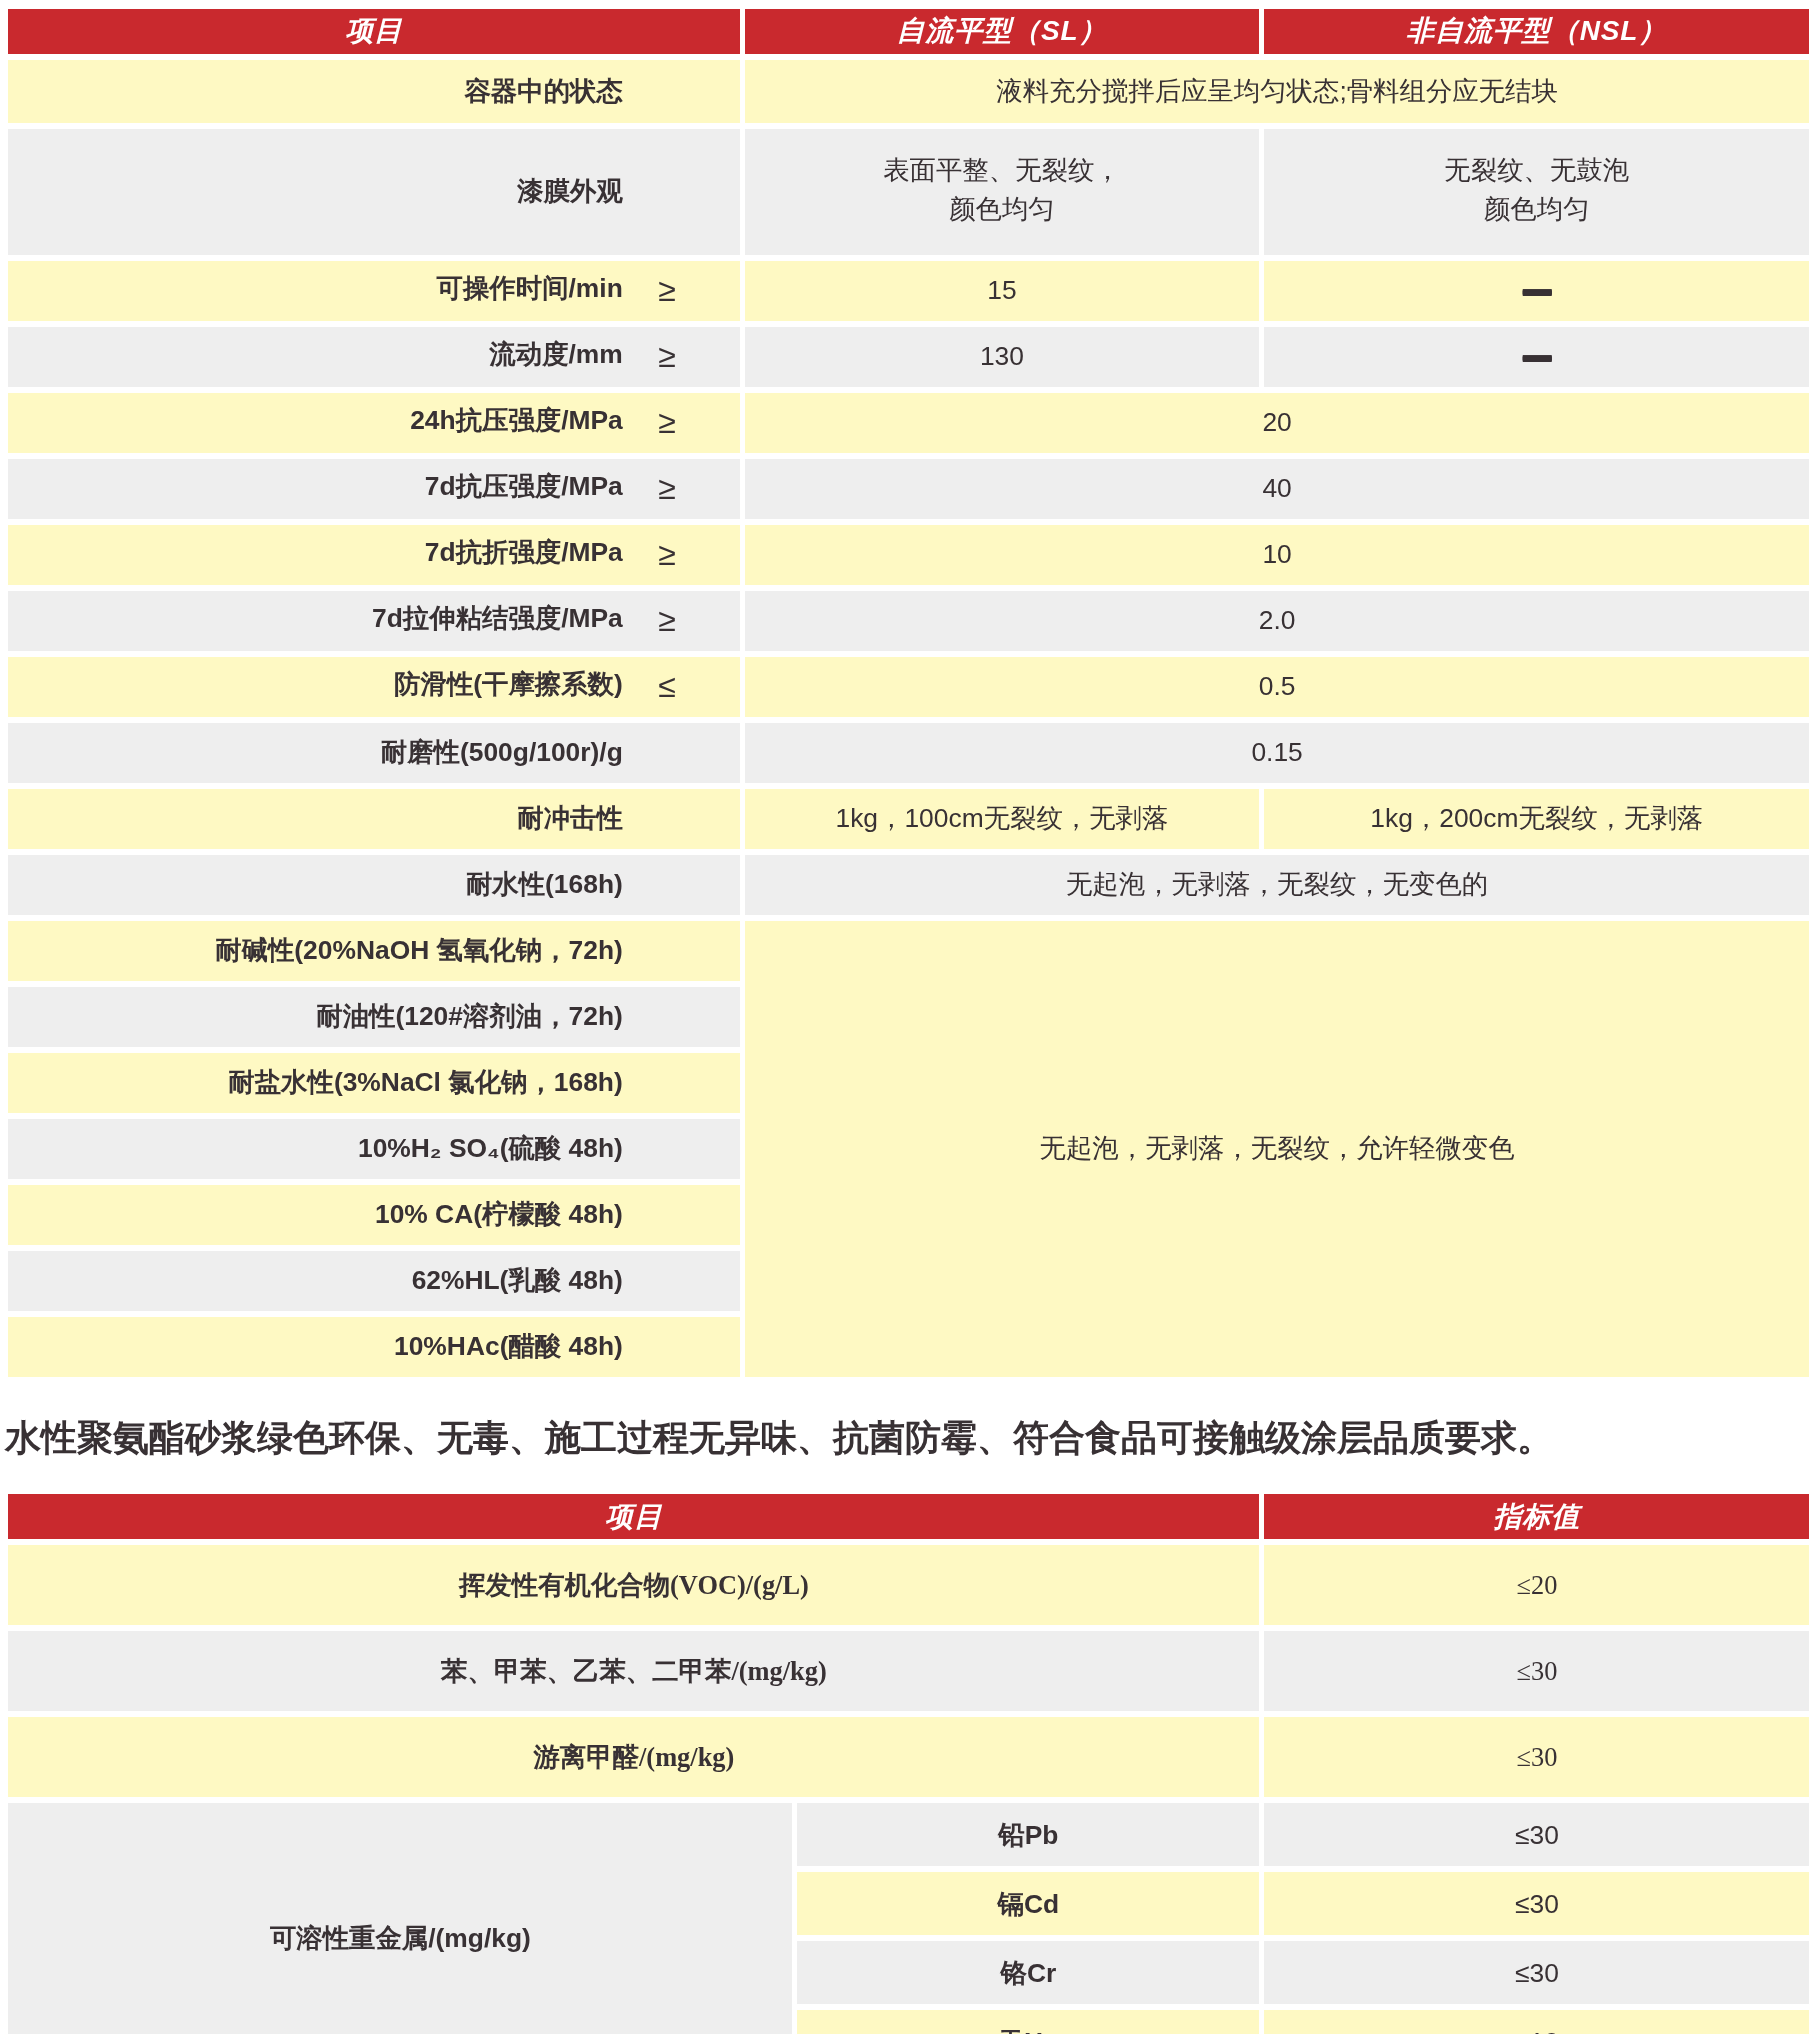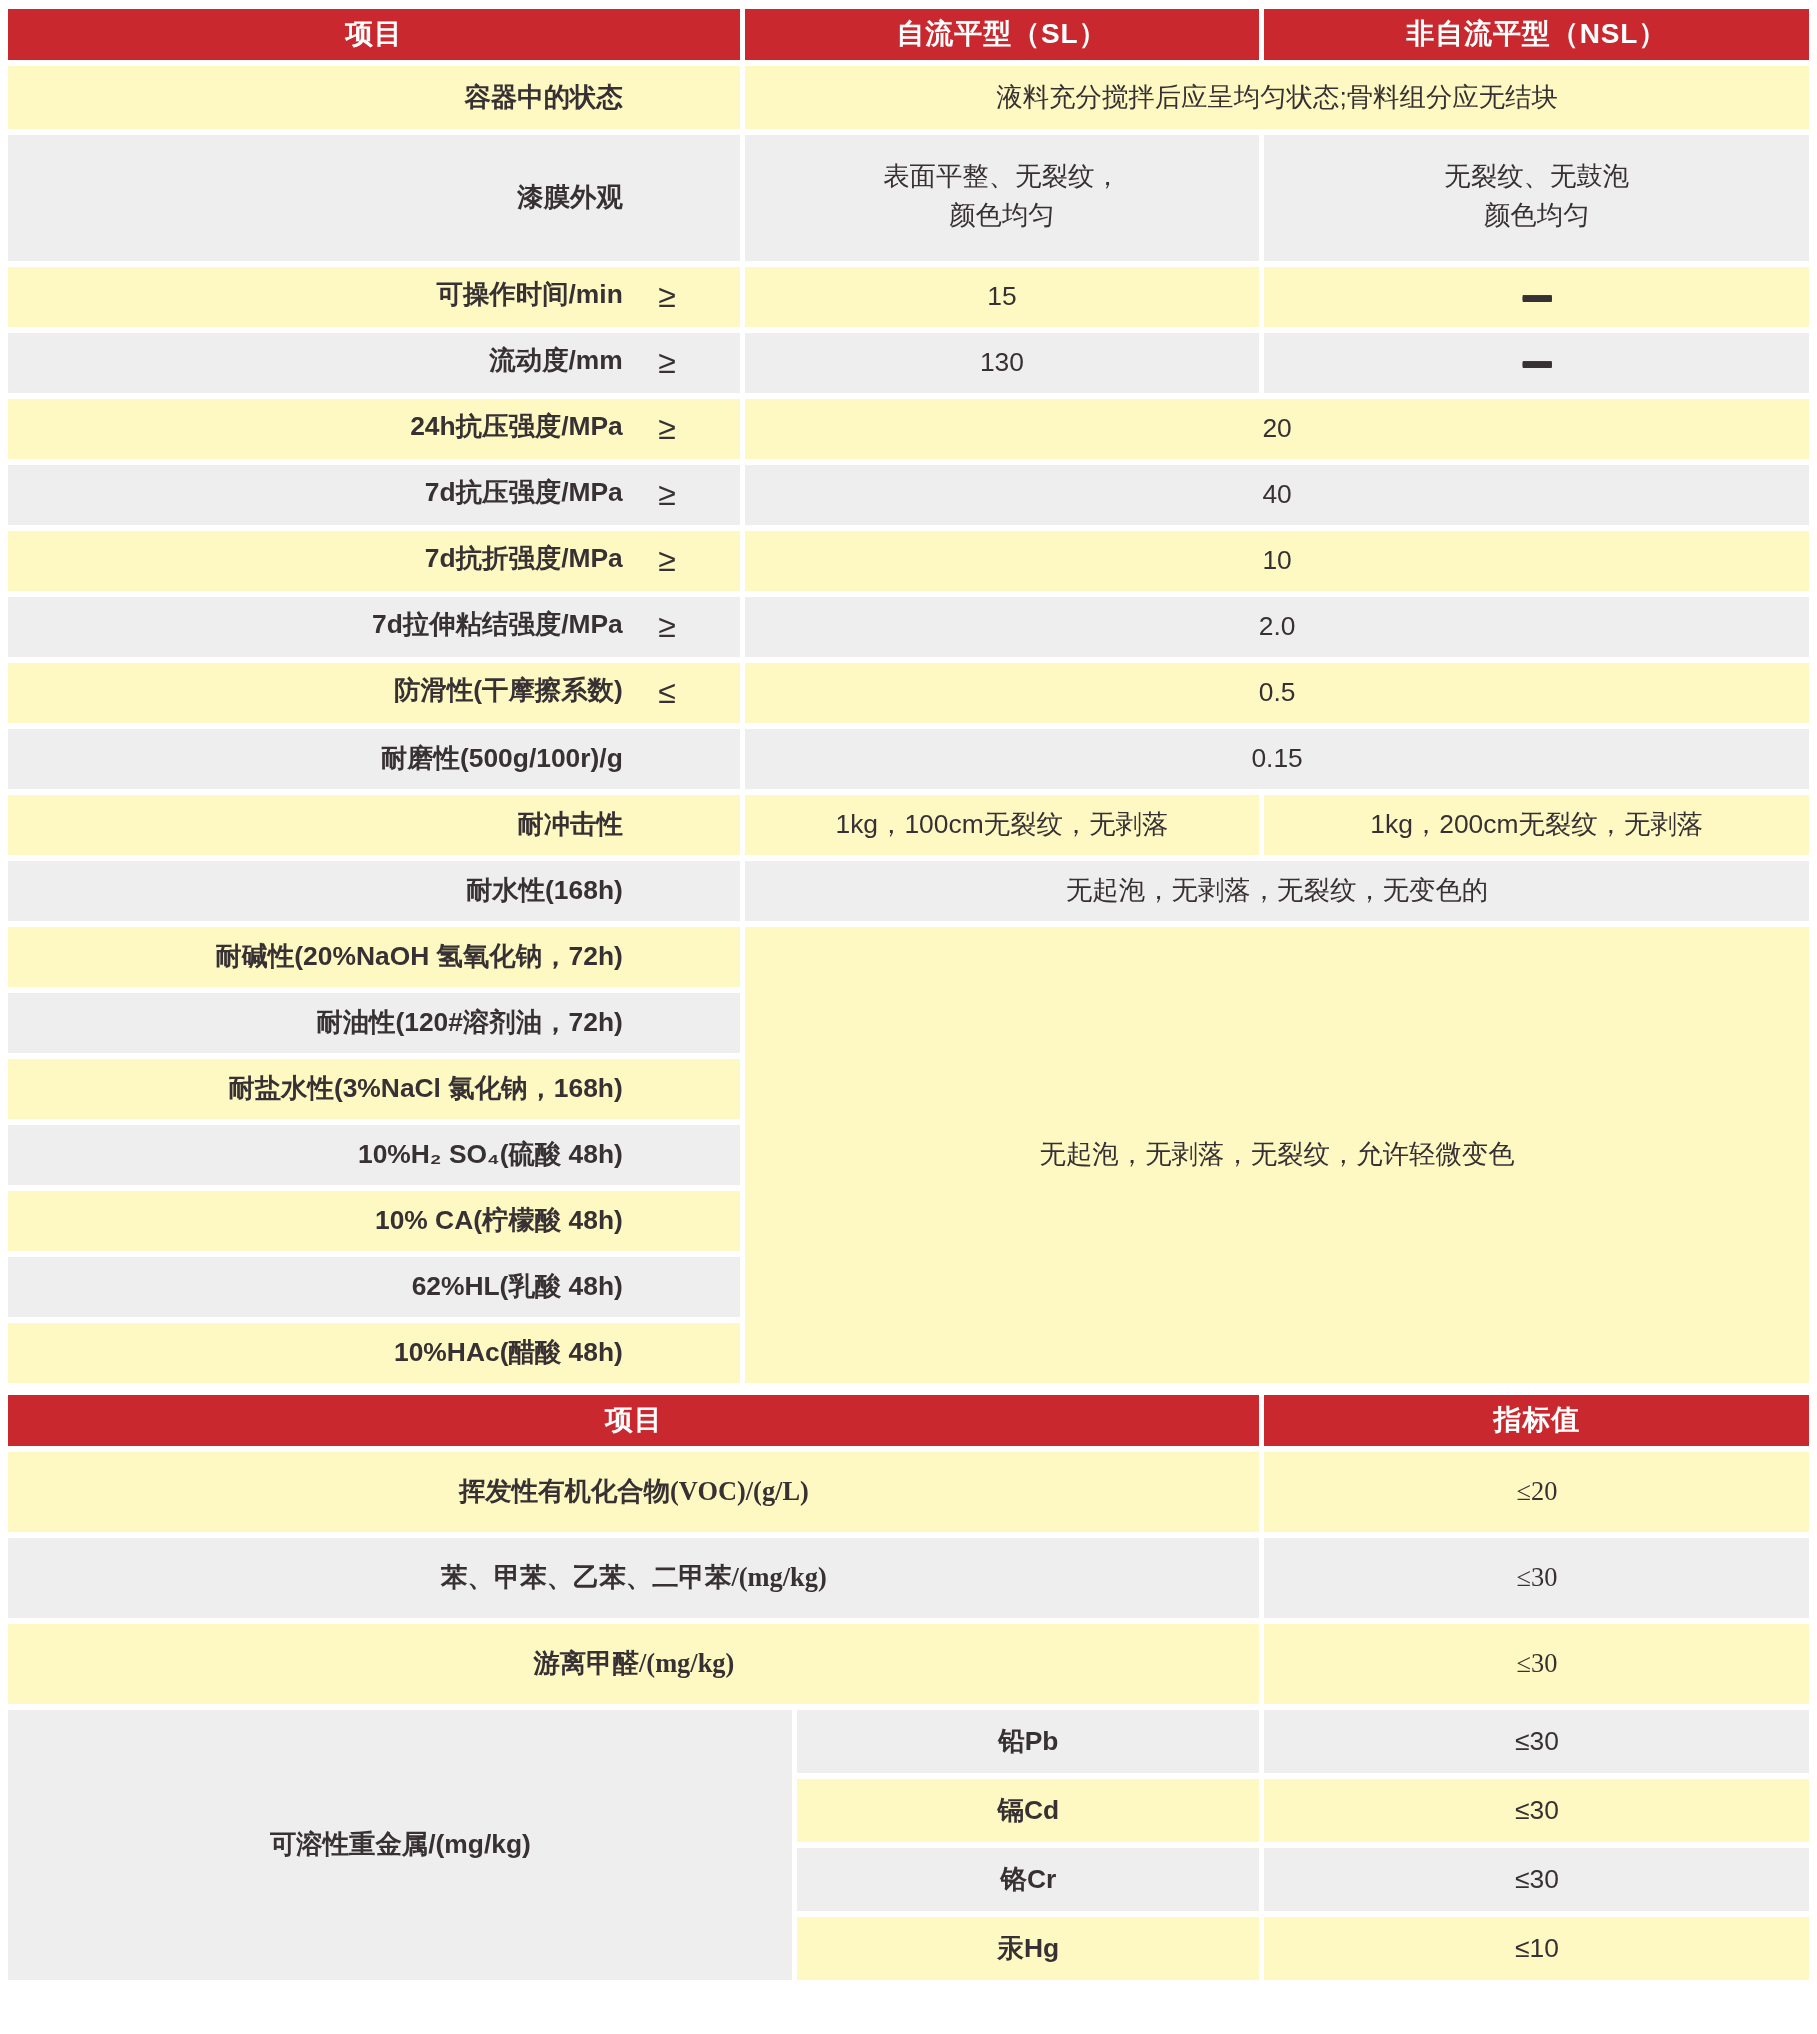--- a/index.html
+++ b/index.html
@@ -32,21 +32,21 @@
     font-size:32px;font-weight:normal;vertical-align:middle;
   }
   .val{text-align:center;}
   .pre{white-space:pre-line;font-family:Liberation Mono, monospace;}
   .dash{
     font-weight:bold;
     text-shadow:0 0.9px 0 currentColor,0 -0.9px 0 currentColor,0 1.7px 0 currentColor,0 -1.7px 0 currentColor;
     letter-spacing:-0.9px;font-size:29px;
   }
   
-  .h60{height:51px;}
+  .h60{height:45px;font-style:italic;}
   .h70{height:60px;}
   .h74{height:63px;}
   .h76{height:80px;font-family:Liberation Serif, serif;}
   .h148{height:126px;padding-left:7px;}
   
   .note{
     margin:29px 0 25.6px 1.7px;
     font-size:36px;font-weight:bold;line-height:51px;
     color:#383134;white-space:nowrap;
   }
@@ -163,20 +163,21 @@
     <tr class="h70">
       <td class="lbl l"><span class="lt">62%HL(乳酸 48h)</span><span class="sym"></span></td>
     </tr>
 
     <tr class="h70">
       <td class="lbl d"><span class="lt">10%HAc(醋酸 48h)</span><span class="sym"></span></td>
     </tr>
   </tbody>
     </table>
 
+  <p class="note">水性聚氨酯砂浆绿色环保、无毒、施工过程无异味、抗菌防霉、符合食品可接触级涂层品质要求。</p>
 
   <table class="t2">
     <colgroup>
       <col style="width:784px">
         <col style="width:462px">
         <col style="width:545px">
     </colgroup>
 
     <tbody>
         <tr class="hdr h60">

